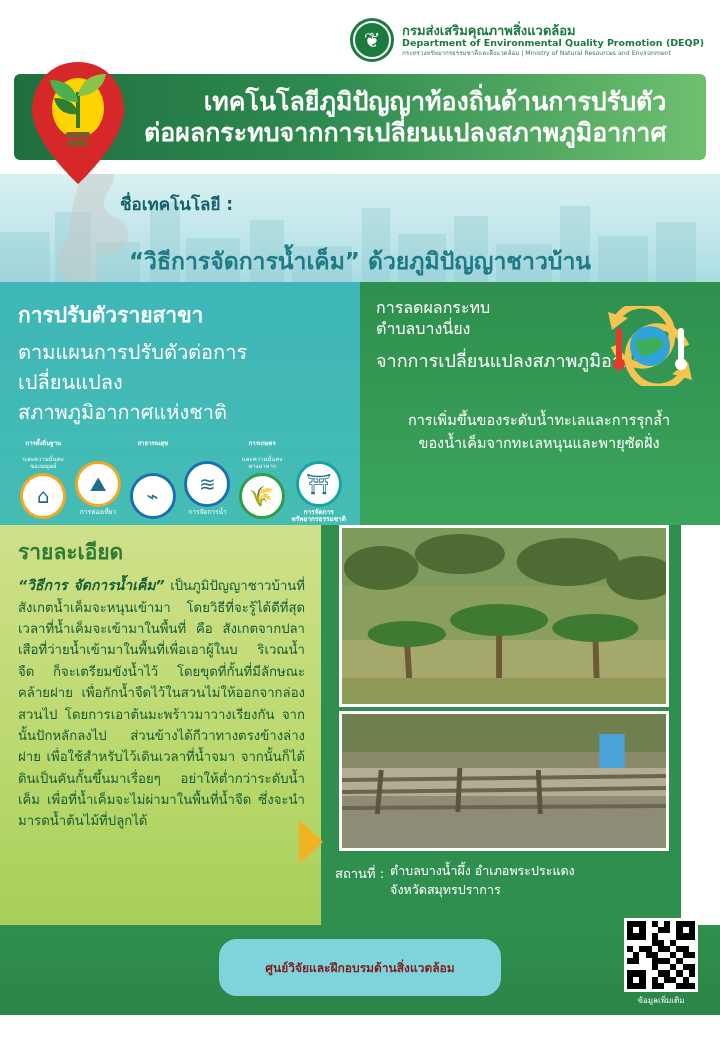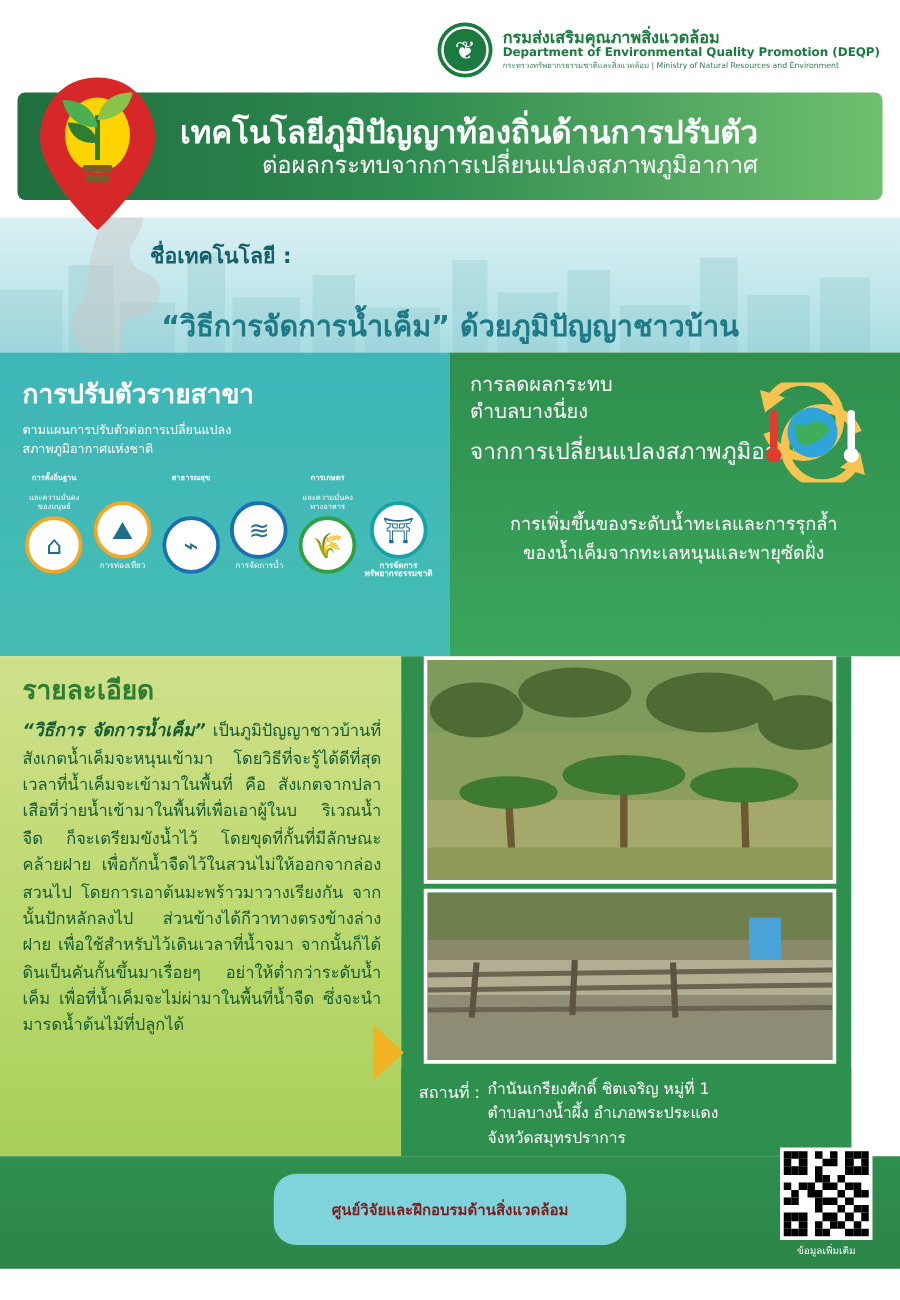--- a/index.html
+++ b/index.html
@@ -39,21 +39,21 @@
   .title-band {
     position: relative;
     margin: 2px 14px 0 14px;
     background: linear-gradient(90deg,#1f6f3f 0%, #2e8b4f 45%, #6fbf6f 100%);
     border-radius: 6px;
     height: 86px;
     display: flex; align-items: center;
     padding-left: 130px; padding-right: 32px; text-align: right;
   }
   .title-band .t1 { color:#fff; font-size: 25px; font-weight: bold; line-height:1.25; }
-  .title-band .t2 { color:#fff; font-size: 19px; font-weight: normal; line-height:1.25; }
+  .title-band .t2 { color:#fff; font-size: 25px; font-weight: bold; line-height:1.25; }
 
   
   .bulb {
     position: absolute; left: 22px; top: 58px; width: 112px; height: 130px; z-index: 5;
   }
 
   
   .tech-band {
     position: relative;
     height: 108px;
@@ -77,21 +77,21 @@
     opacity: .5; z-index:2;
   }
 
   
   .two-col { display: flex; height: 243px; }
   .col-left {
     width: 360px; background: linear-gradient(180deg,#3fb6b8 0%, #45bdb4 100%);
     padding: 16px 14px 18px 18px; position: relative; color: #fff;
   }
   .col-left h2 { font-size: 21px; font-weight: bold; color:#fff; }
-  .col-left p { font-size: 10px; color:#fff; line-height:1.5; margin-top: 6px; }
+  .col-left p { font-size: 20px; color:#fff; line-height:1.5; margin-top: 6px; }
 
   .sector-row { display:flex; gap: 4px; margin-top: 12px; align-items: flex-start; }
   .sector { width: 56px; text-align:center; }
   .sector .cap { font-size: 6px; color:#fff; line-height:1.2; min-height: 16px; }
   .sector .cap.b { font-weight: bold; }
   .circle-ic {
     width: 46px; height: 46px; border-radius: 50%; background:#fff;
     margin: 2px auto; display:flex; align-items:center; justify-content:center;
     border: 3px solid #f5a623; font-size: 20px; color:#1f6f8b;
   }
@@ -358,21 +358,20 @@
             <line x1="40" y1="56" x2="36" y2="100"></line>
             <line x1="120" y1="54" x2="118" y2="98"></line>
             <line x1="200" y1="56" x2="202" y2="100"></line>
           </g>
         </svg>
       </div>
 
       <div class="loc-strip">
         <div class="loc-label">สถานที่ :</div>
         <div class="loc-text">
-          <div>กำนันเกรียงศักดิ์ ชิตเจริญ หมู่ที่ 1</div>
           <div>ตำบลบางน้ำผึ้ง อำเภอพระประแดง</div>
           <div>จังหวัดสมุทรปราการ</div>
         </div>
       </div>
     </div>
   </div>
 
   <div class="footer">
     <div class="pill">ศูนย์วิจัยและฝึกอบรมด้านสิ่งแวดล้อม</div>
     <div class="qr-box">

